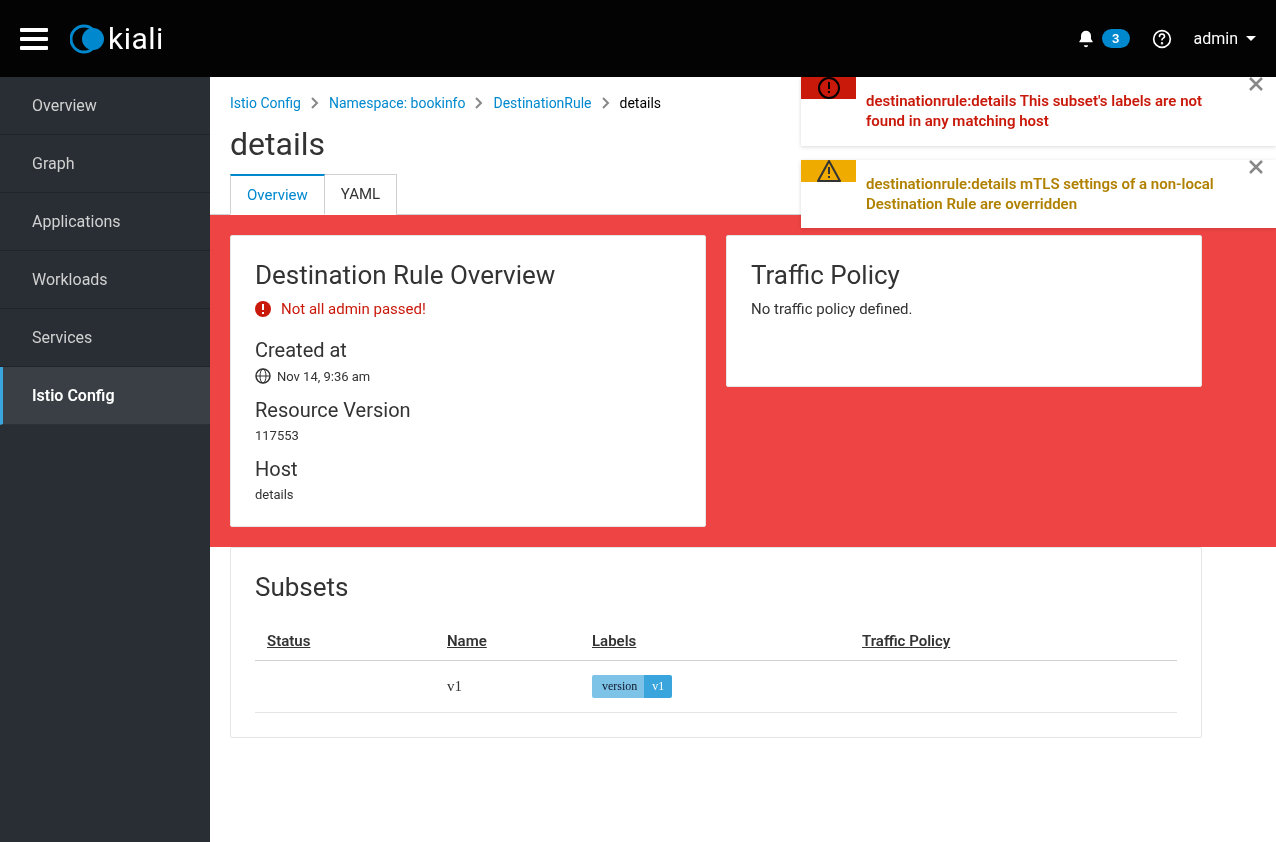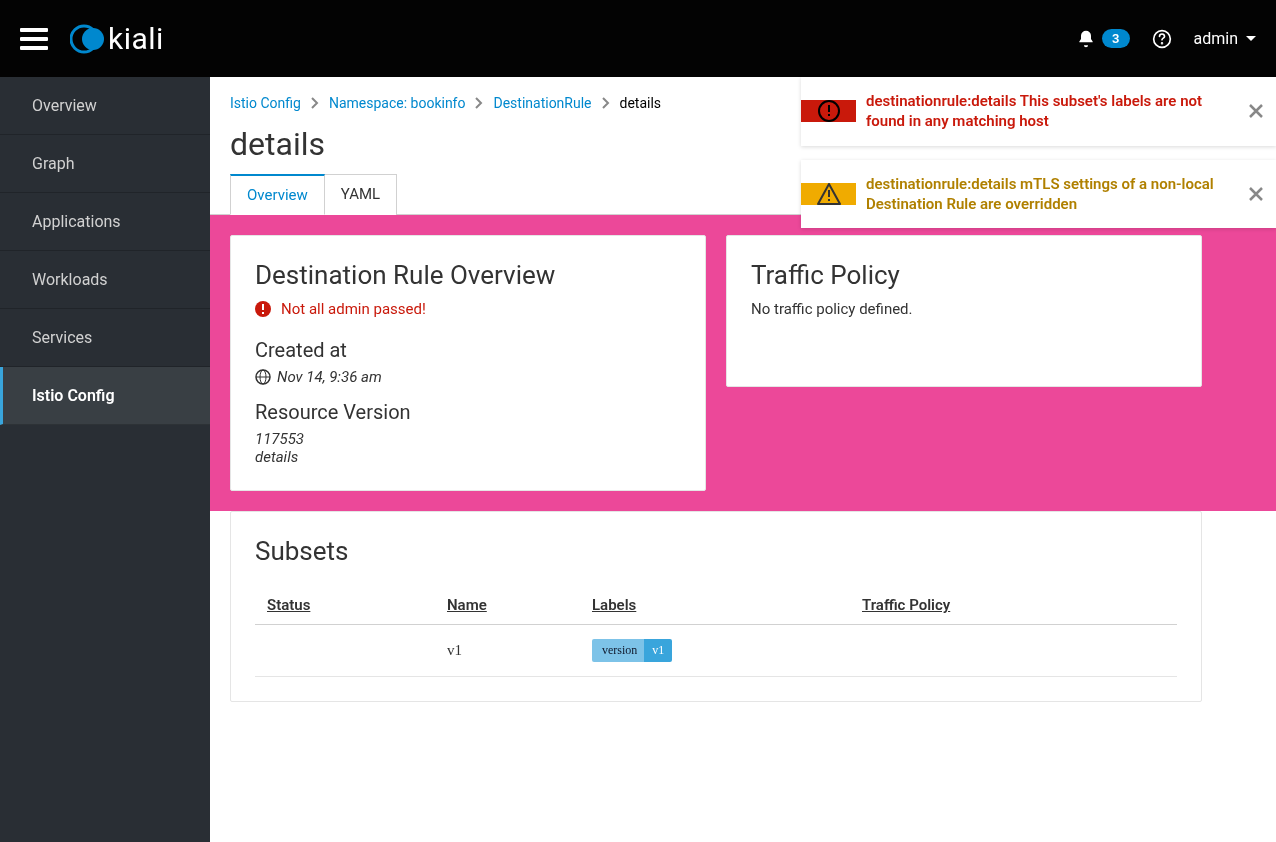--- a/index.html
+++ b/index.html
@@ -65,47 +65,47 @@
 .breadcrumb-sep { color:#888; }
 .page-title { font-size:32px; font-weight:400; padding:14px 20px 10px 20px; color:#333; }
 .tabs {
   display:flex; padding:0 20px; border-bottom:1px solid #d1d1d1;
 }
 .tab {
   padding:10px 16px; cursor:pointer; font-size:15px; border:1px solid #d1d1d1; border-bottom:none; background:#fff; position:relative; top:1px; color:#333;
 }
 .tab.active { color:#0088ce; border-top:2px solid #0088ce; border-bottom:1px solid #fff; z-index:1; }
 .tab:not(.active) { border-left:none; }
-.content-area { background:#ec4899; padding:20px; display:flex; gap:20px; flex-wrap:wrap; }
+.content-area { background:#ef4444; padding:20px; display:flex; gap:20px; flex-wrap:wrap; }
 .card {
   background:#fff; border:1px solid #e5e5e5; border-radius:2px; padding:24px;
 }
 .card-left { width:476px; }
 .card-right { width:476px; height:152px; }
 .card h2 { font-size:26px; font-weight:400; color:#333; margin-bottom:10px; }
 .status-error { color:#c9190b; display:flex; align-items:center; gap:10px; font-size:15px; margin-bottom:20px; }
 .label-heading { font-size:20px; font-weight:400; color:#333; margin-top:14px; margin-bottom:6px; }
-.value-row { font-size:15px; color:#333; display:flex; align-items:center; gap:6px;font-style:italic; }
+.value-row { font-size:13px; color:#333; display:flex; align-items:center; gap:6px; }
 .no-policy { font-size:15px; color:#333; }
 .subsets-card { background:#fff; border:1px solid #e5e5e5; border-radius:2px; padding:24px; width:972px; margin:0 20px 20px 20px; }
 .subsets-card h2 { font-size:26px; font-weight:400; color:#333; margin-bottom:20px; }
 table { width:100%; border-collapse:collapse; }
 th { text-align:left; padding:10px 12px; font-weight:600; font-size:15px; border-bottom:1px solid #d1d1d1; color:#333;text-decoration:underline; }
 td { padding:14px 12px; font-size:15px; border-bottom:1px solid #e5e5e5; color:#333;font-family:Liberation Serif, serif; }
 .label-chip {
   display:inline-block; background:#7dc3e8; color:#0f172a; padding:4px 10px; font-size:12px; border-radius:2px 0 0 2px;
 }
 .label-chip-val {
   display:inline-block; background:#39a5dc; color:#fff; padding:4px 8px; font-size:12px; border-radius:0 2px 2px 0; margin-left:-3px;
 }
 .alerts {
   position:absolute; top:77px; right:0; width:475px; z-index:100;
 }
 .alert {
-  display:flex; align-items:center; background:#fff; margin-bottom:14px; box-shadow:0 1px 4px rgba(0,0,0,0.15);
+  display:flex; align-items:flex-start; background:#fff; margin-bottom:14px; box-shadow:0 1px 4px rgba(0,0,0,0.15);
 }
 .alert-icon { width:55px; display:flex; align-items:center; justify-content:center; }
 .alert-error .alert-icon { background:#c9190b; }
 .alert-warn .alert-icon { background:#f0ab00; }
 .alert-text { flex:1; padding:14px 10px; font-size:15px; font-weight:600; line-height:1.35; }
 .alert-error .alert-text { color:#c9190b; }
 .alert-warn .alert-text { color:#b08000; }
 .alert-close { width:40px; display:flex; align-items:center; justify-content:center; cursor:pointer; color:#888; font-size:20px; }
 .globe-icon { width:16px; height:16px; flex-shrink:0; }
 </style>
@@ -191,20 +191,21 @@
         <div class="value-row">
           <svg class="globe-icon" viewBox="0 0 16 16">
               <circle cx="8" cy="8" r="7" fill="none" stroke="#333" stroke-width="1.5"></circle>
               <ellipse cx="8" cy="8" rx="3" ry="7" fill="none" stroke="#333" stroke-width="1"></ellipse>
               <line x1="1" y1="8" x2="15" y2="8" stroke="#333" stroke-width="1"></line>
             </svg>
           <span>Nov 14, 9:36 am</span>
         </div>
         <div class="label-heading">Resource Version</div>
         <div class="value-row">117553</div>
+        <div class="label-heading">Host</div>
         <div class="value-row">details</div>
       </div>
 
       <div class="card card-right">
         <h2>Traffic Policy</h2>
         <div class="no-policy">No traffic policy defined.</div>
       </div>
     </div>
 
     <div class="subsets-card">

